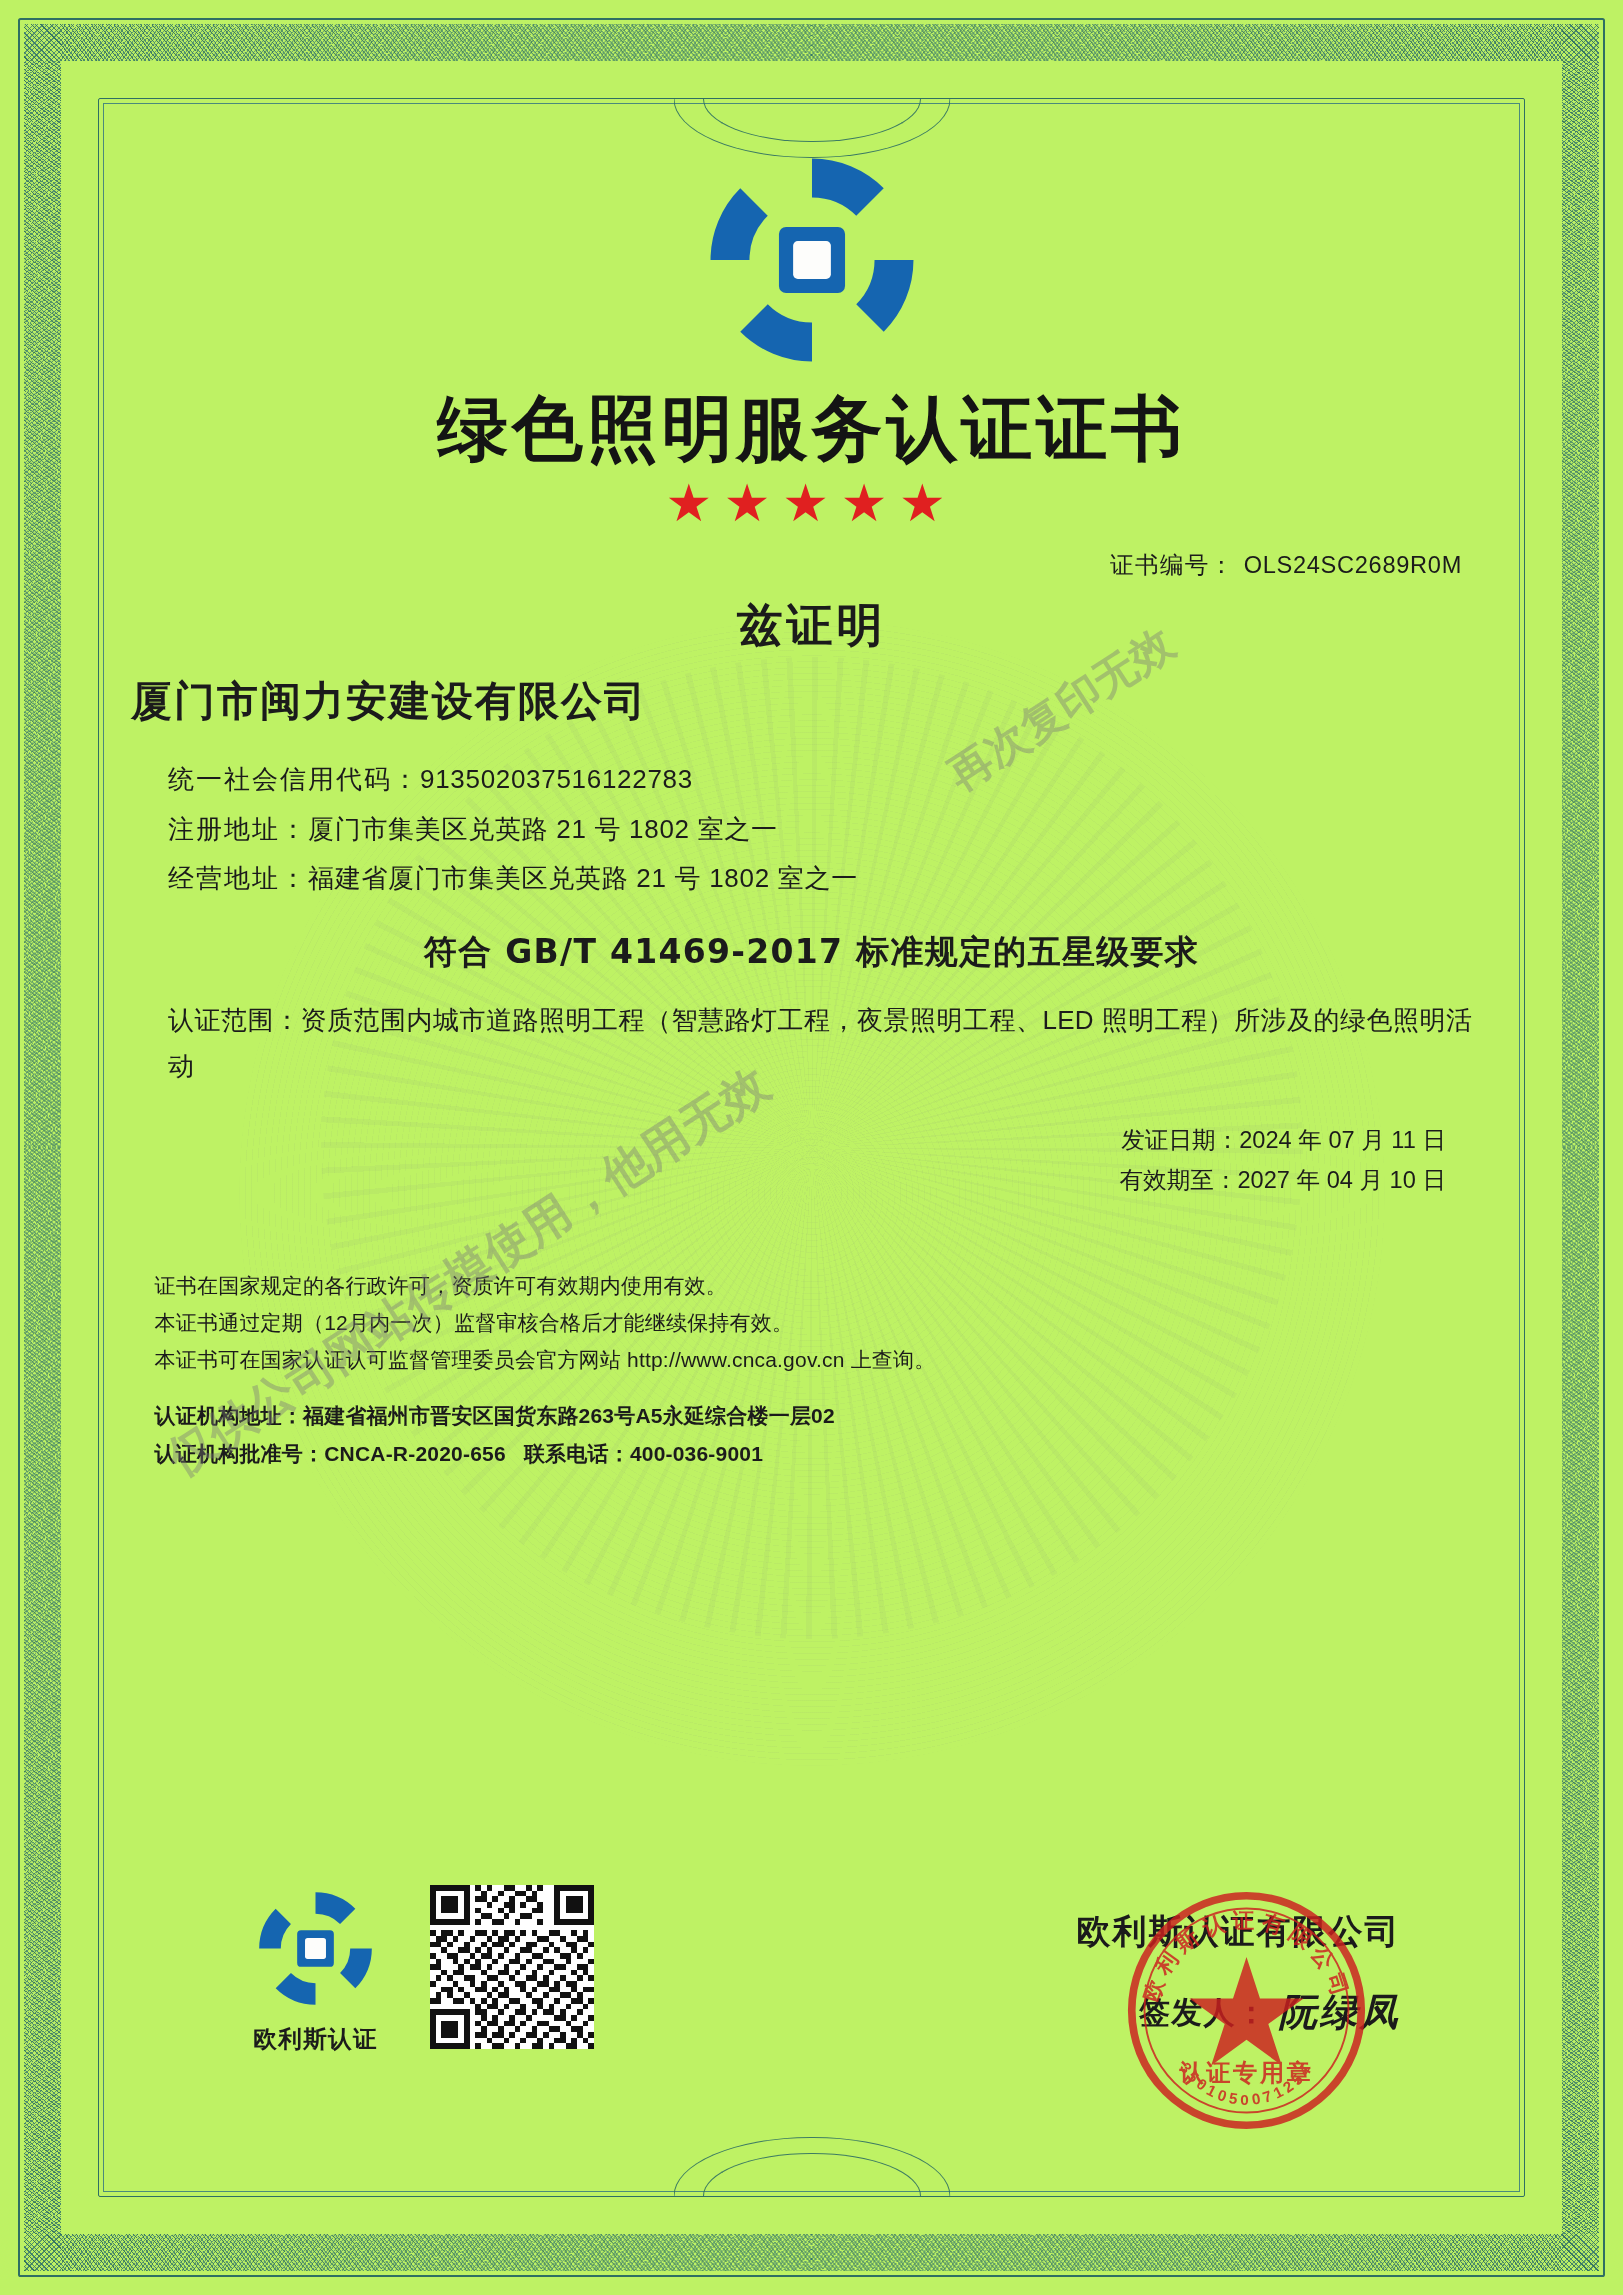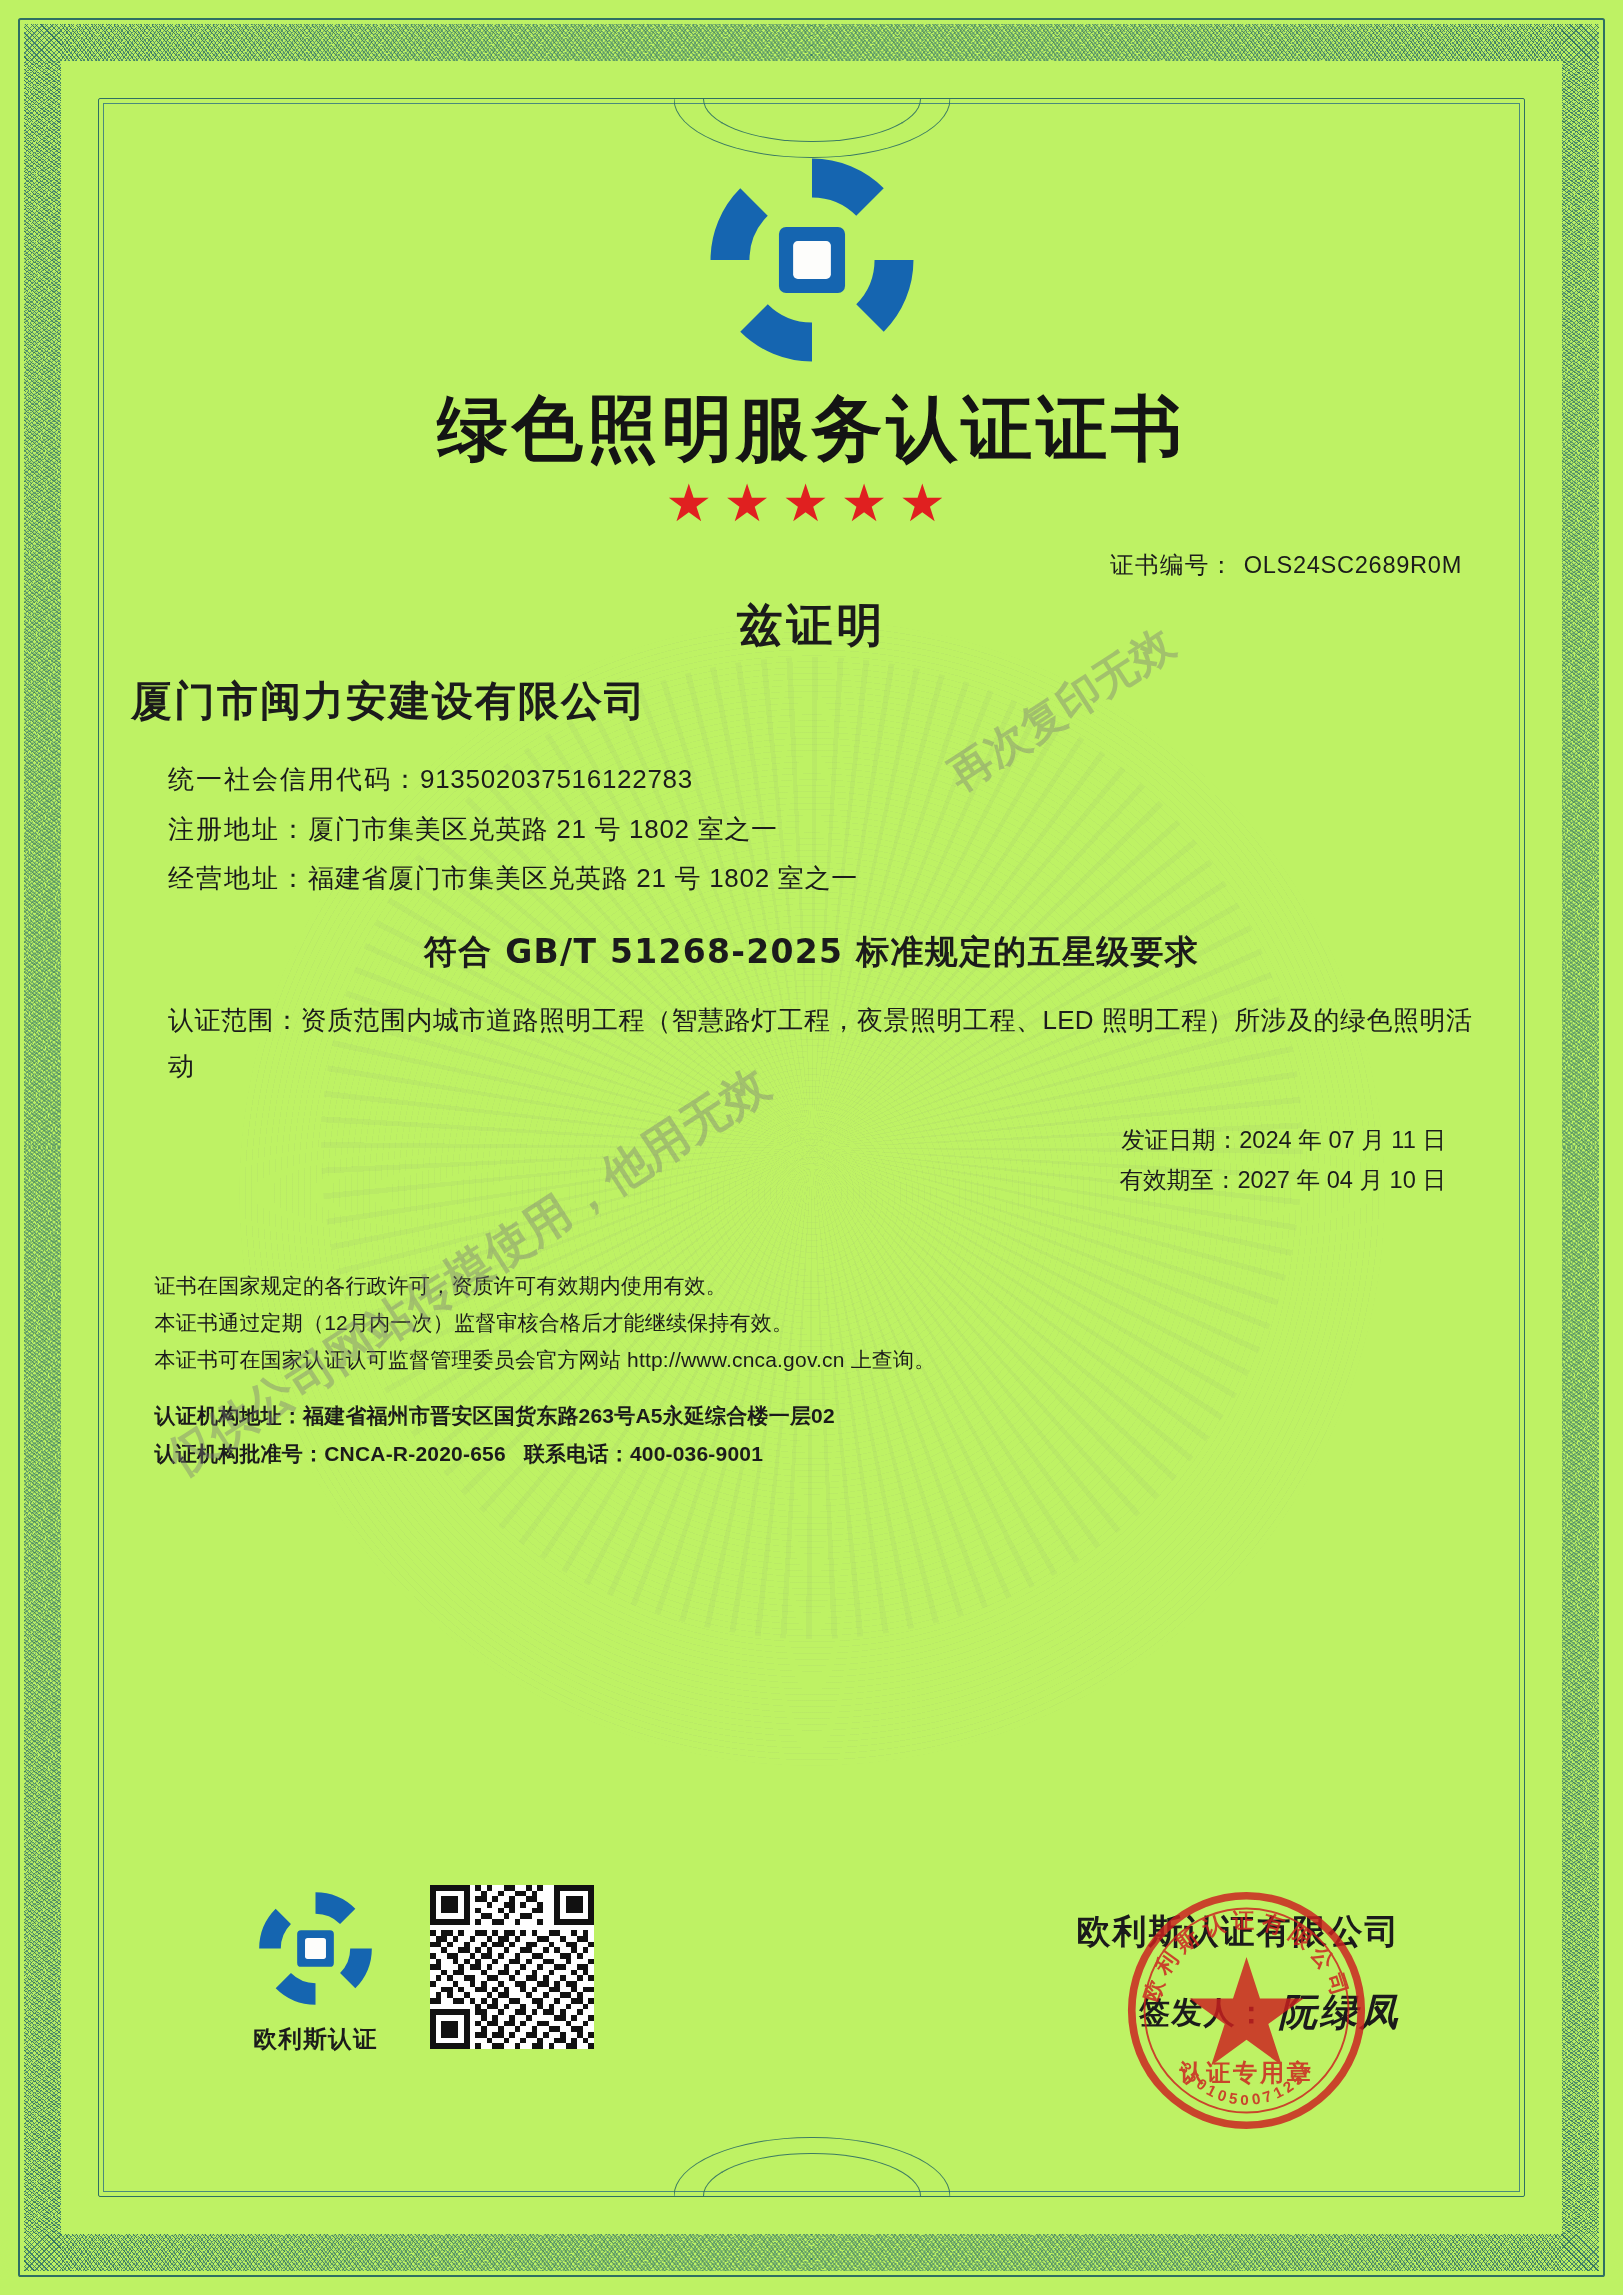--- a/index.html
+++ b/index.html
@@ -385,21 +385,21 @@
         <span class="info-label">统一社会信用代码：</span><span>913502037516122783</span>
       </div>
       <div class="info-line">
         <span class="info-label">注册地址：</span><span>厦门市集美区兑英路 21 号 1802 室之一</span>
       </div>
       <div class="info-line">
         <span class="info-label">经营地址：</span><span>福建省厦门市集美区兑英路 21 号 1802 室之一</span>
       </div>
     </div>
 
-    <div class="standard">符合 GB/T 51268-2025 标准规定的五星级要求</div>
+    <div class="standard">符合 GB/T 41469-2017 标准规定的五星级要求</div>
 
     <div class="scope">
       <span>认证范围：</span><span>资质范围内城市道路照明工程（智慧路灯工程，夜景照明工程、LED 照明工程）所涉及的绿色照明活动</span>
     </div>
 
     <div class="dates">
       <div>
         <span>发证日期：</span><span>2024 年 07 月 11 日</span>
       </div>
       <div>

